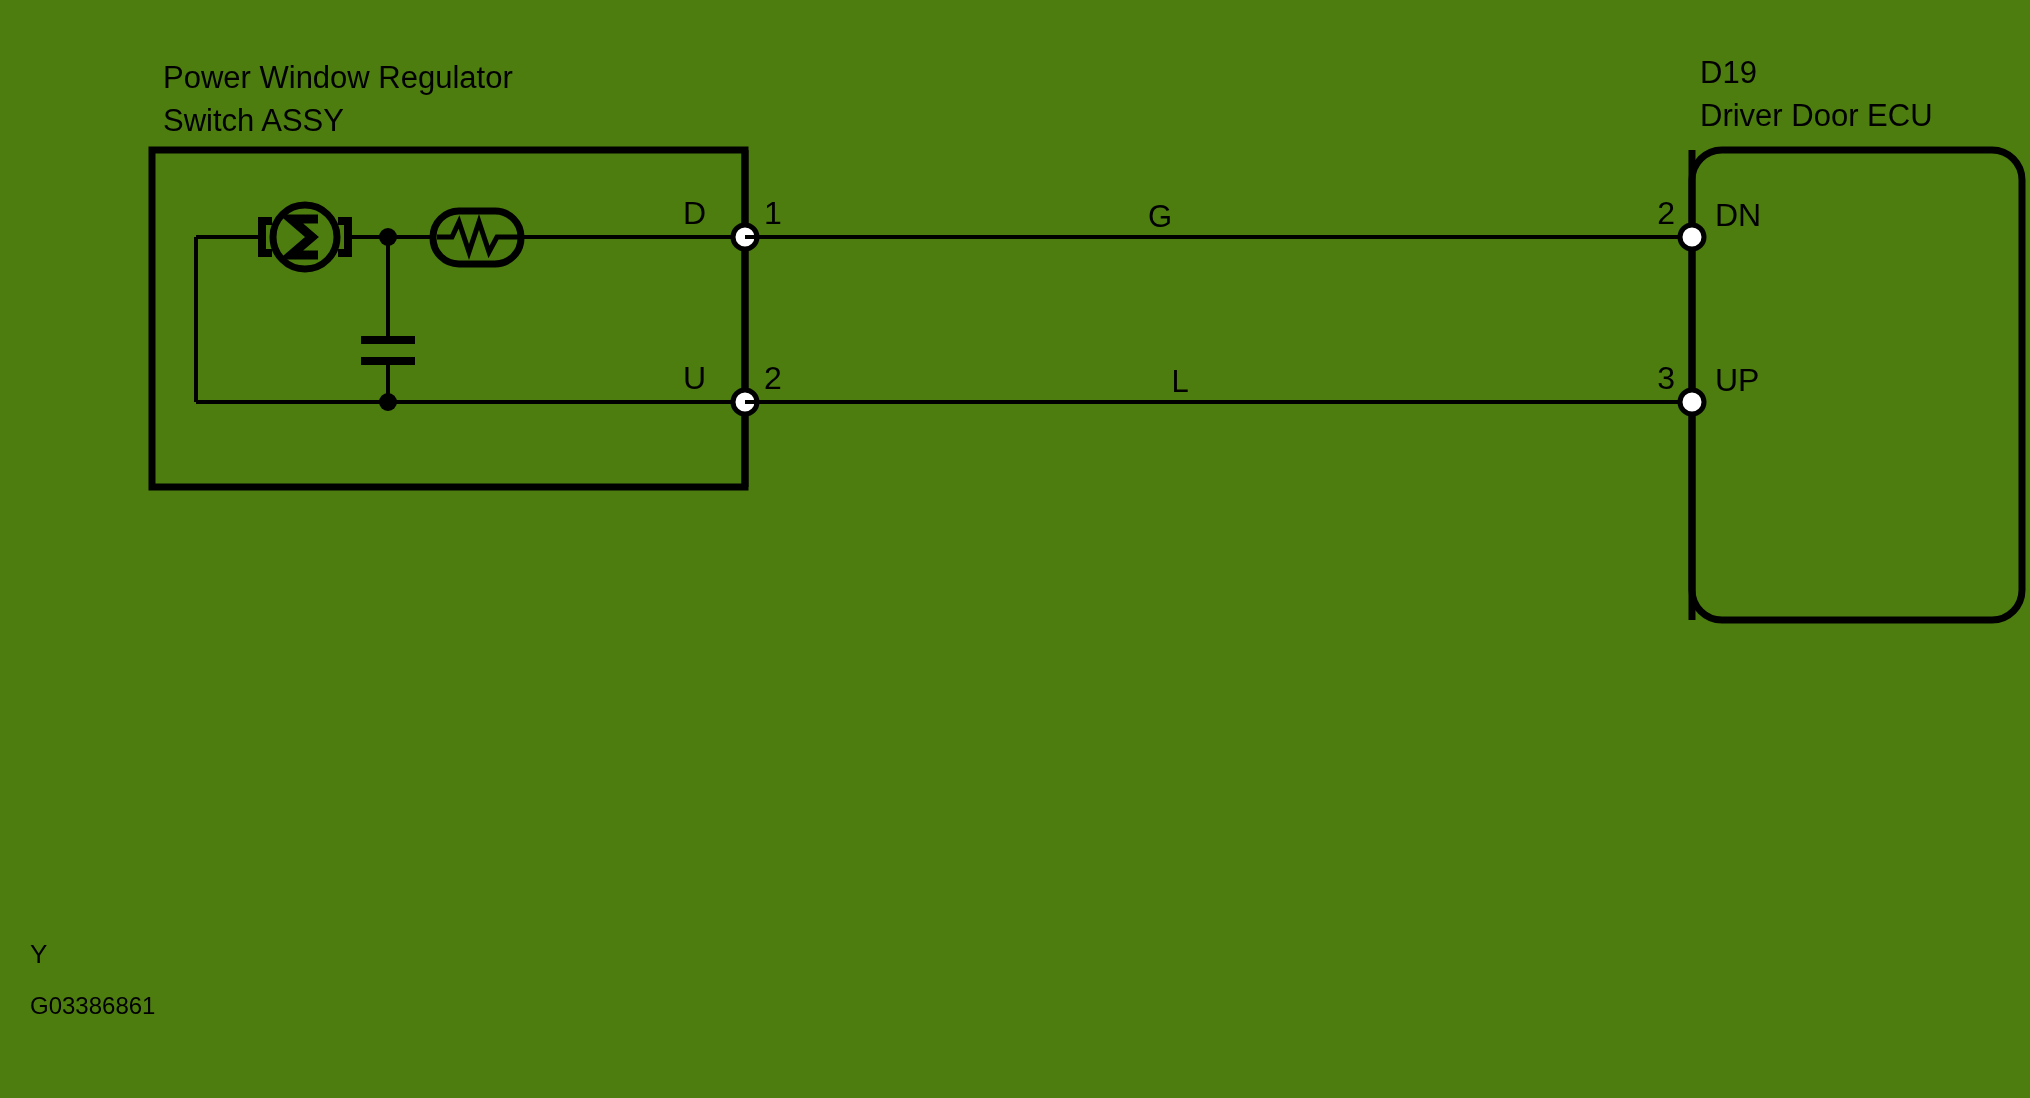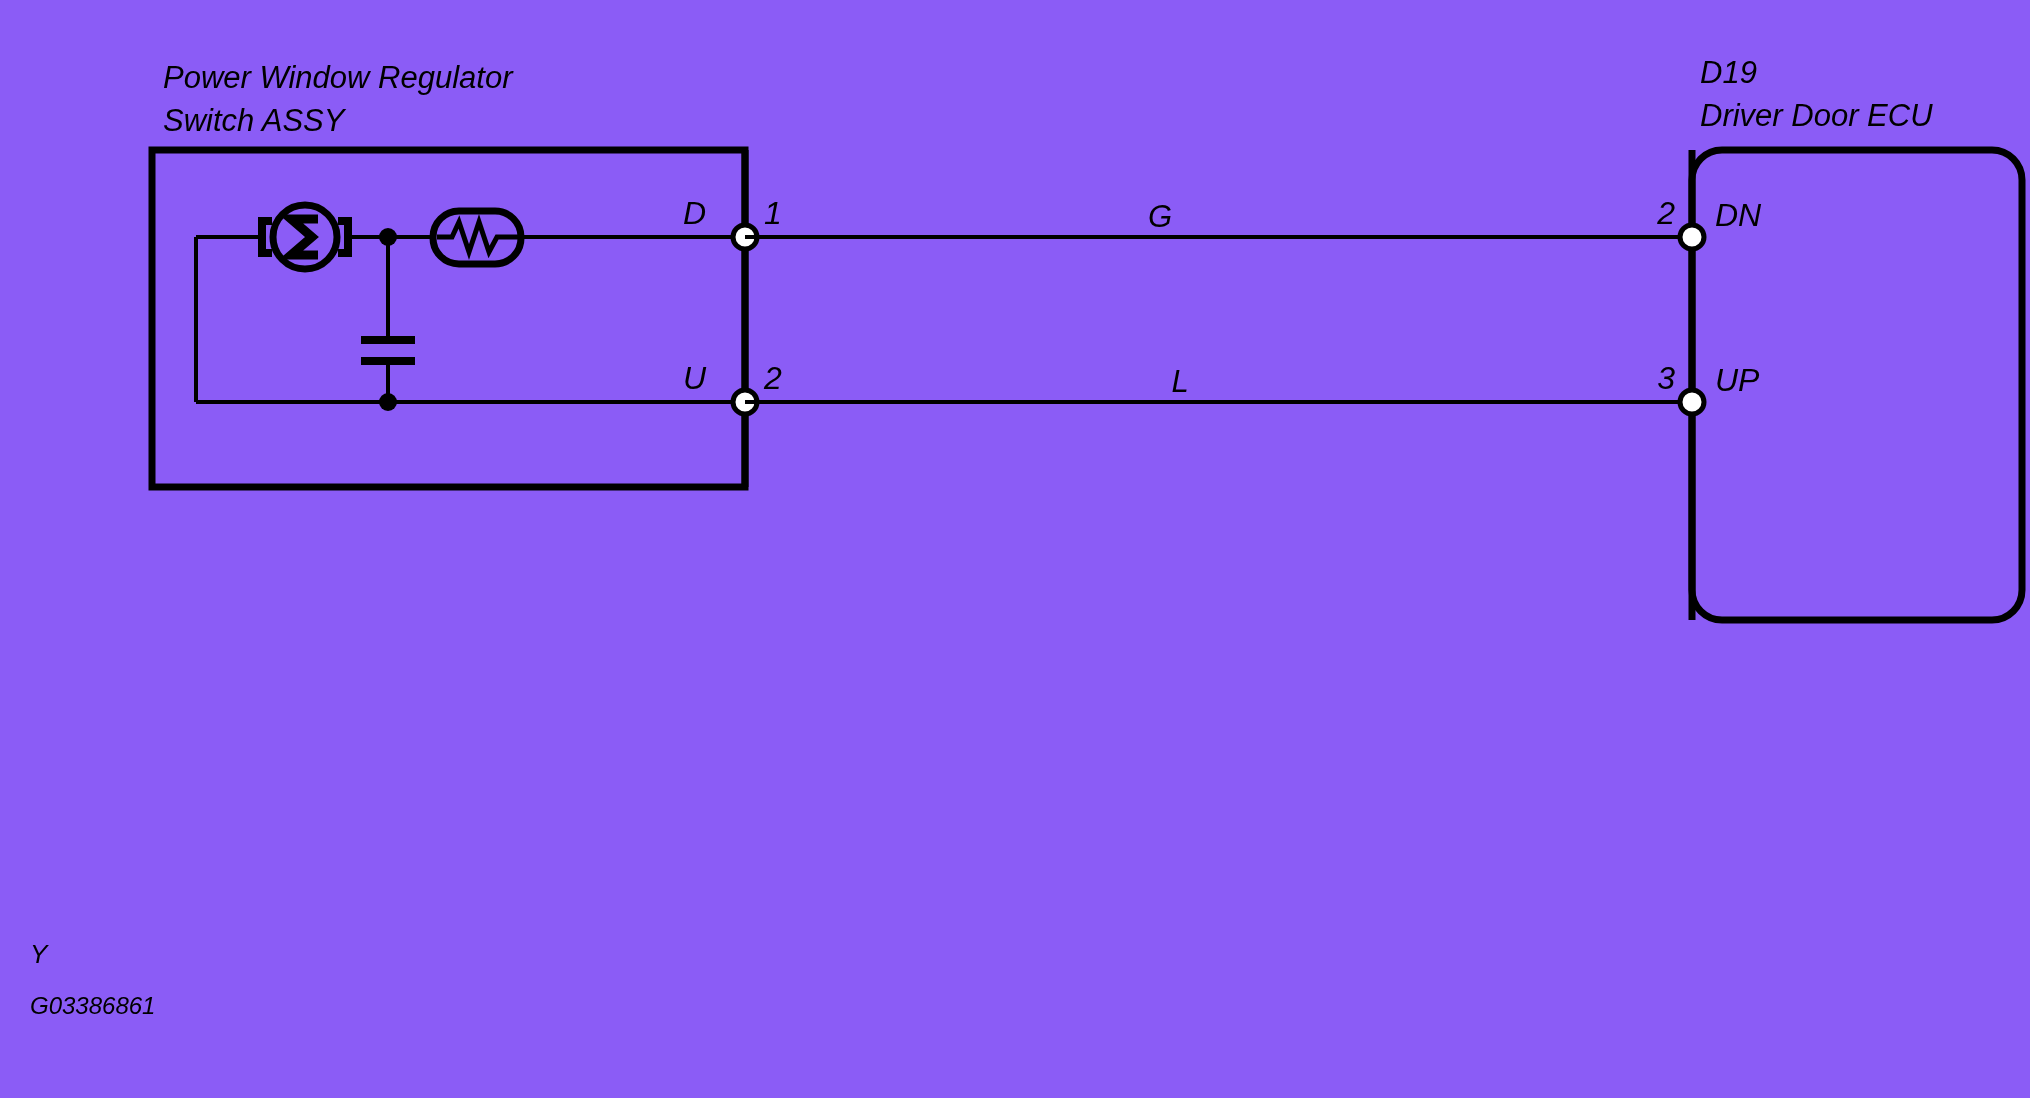--- a/index.html
+++ b/index.html
@@ -12,22 +12,21 @@
     width: 2030px;
     height: 1098px;
     overflow: hidden;
     font-family: "Liberation Sans", sans-serif;
     color: #000000;
   }
   #diagram-root {
     position: relative;
     width: 2030px;
     height: 1098px;
-    background: #8b5cf6;
-    font-style: italic;
+    background: #4d7c0f;
   }
   svg#wiring-svg {
     position: absolute;
     top: 0;
     left: 0;
     width: 2030px;
     height: 1098px;
     display: block;
   }
   .lbl {

